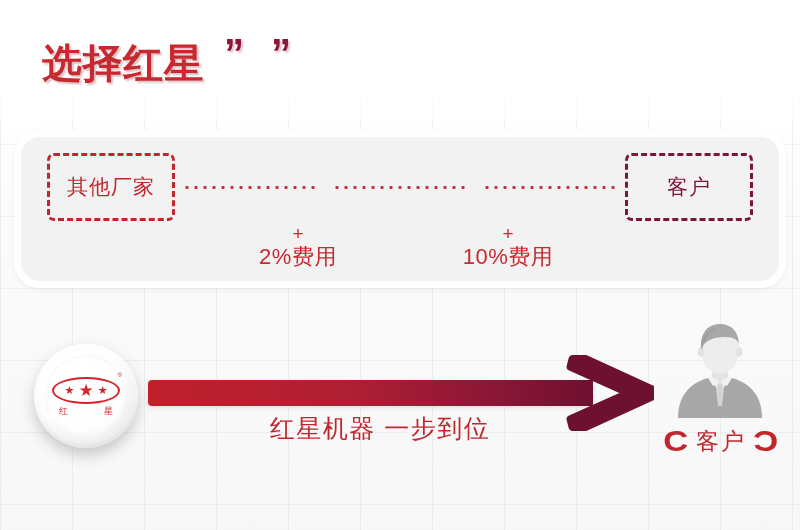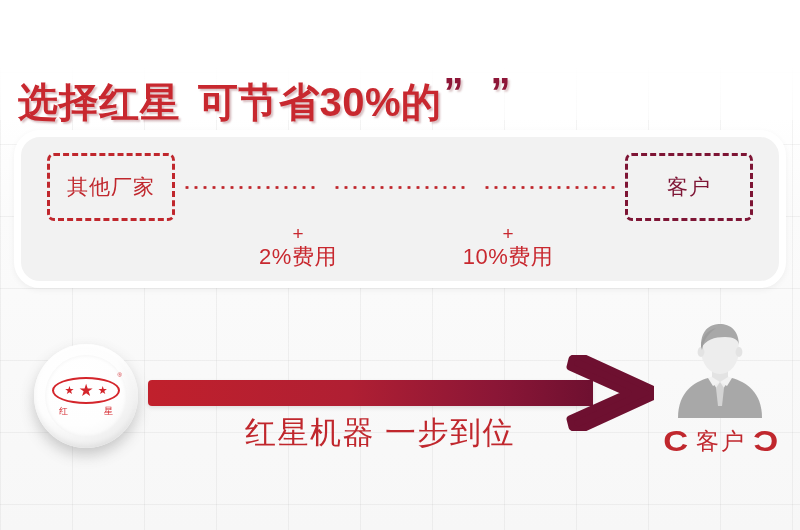--- a/index.html
+++ b/index.html
@@ -31,23 +31,22 @@
   }
   .top-fade {
     position:absolute; left:0; top:0; width:800px; height:120px;
     background:linear-gradient(180deg,#fff 0%,#fff 55%,rgba(255,255,255,0.55) 100%);
     pointer-events:none;
   }
 
   
   #headline {
     position:absolute; left:0; top:32px; width:800px; height:62px;
-    display:flex; align-items:center; padding-left:18px;
+    display:flex; align-items:center; padding-left:42px;
     white-space:nowrap;
-    margin-top:39px;
   }
   .h-seg {
     font-size:40px;
     font-weight:bold;
     letter-spacing:0.5px;
     line-height:1;
     text-shadow:2px 2px 2px rgba(120,30,40,0.28);
   }
   .h-bright { color:#c8282f; }
   .h-dark   { color:#8e1638; }
@@ -158,21 +157,21 @@
     background:linear-gradient(90deg,#c0202c 0%, #b01f33 45%, #8b1636 78%, #6e1030 100%);
     border-radius:4px 0 0 4px;
     box-shadow:0 2px 4px rgba(0,0,0,0.10);
   }
   #arrow-head {
     position:absolute; left:418px; top:0; width:88px; height:76px;
   }
 
   #tagline {
     position:absolute; left:150px; top:412px; width:460px;
-    text-align:center; color:#c0272d; font-size:31px; letter-spacing:1.5px;
+    text-align:center; color:#c0272d; font-size:25px; letter-spacing:1.5px;
   }
 
   
   #person { position:absolute; left:668px; top:322px; width:104px; height:96px; }
   #cust-label {
     position:absolute; left:648px; top:424px; width:146px; height:34px;
     display:flex; align-items:center; justify-content:center; gap:9px;
   }
   .brk { color:#c0272d; font-size:30px; font-weight:bold; line-height:1; }
   .brk-l { transform:scaleX(1.15); }
@@ -182,21 +181,20 @@
 </head>
 <body>
 
 <div id="stage">
   <div class="grid-tex"></div>
   <div class="top-fade"></div>
 
   <div id="headline">
     <span class="h-seg h-bright">选择红星</span>
     <span class="h-gap"></span>
-    <span class="h-seg h-bright">可节省30%的</span>
     <span class="h-quote q-pad-l">”</span>
     <span class="h-quote q-pad-r">”</span>
   </div>
 
   <div id="flow-panel">
 
     <div id="flow-row">
       <div class="node node-rect">
         <span>其他厂家</span>
       </div>

